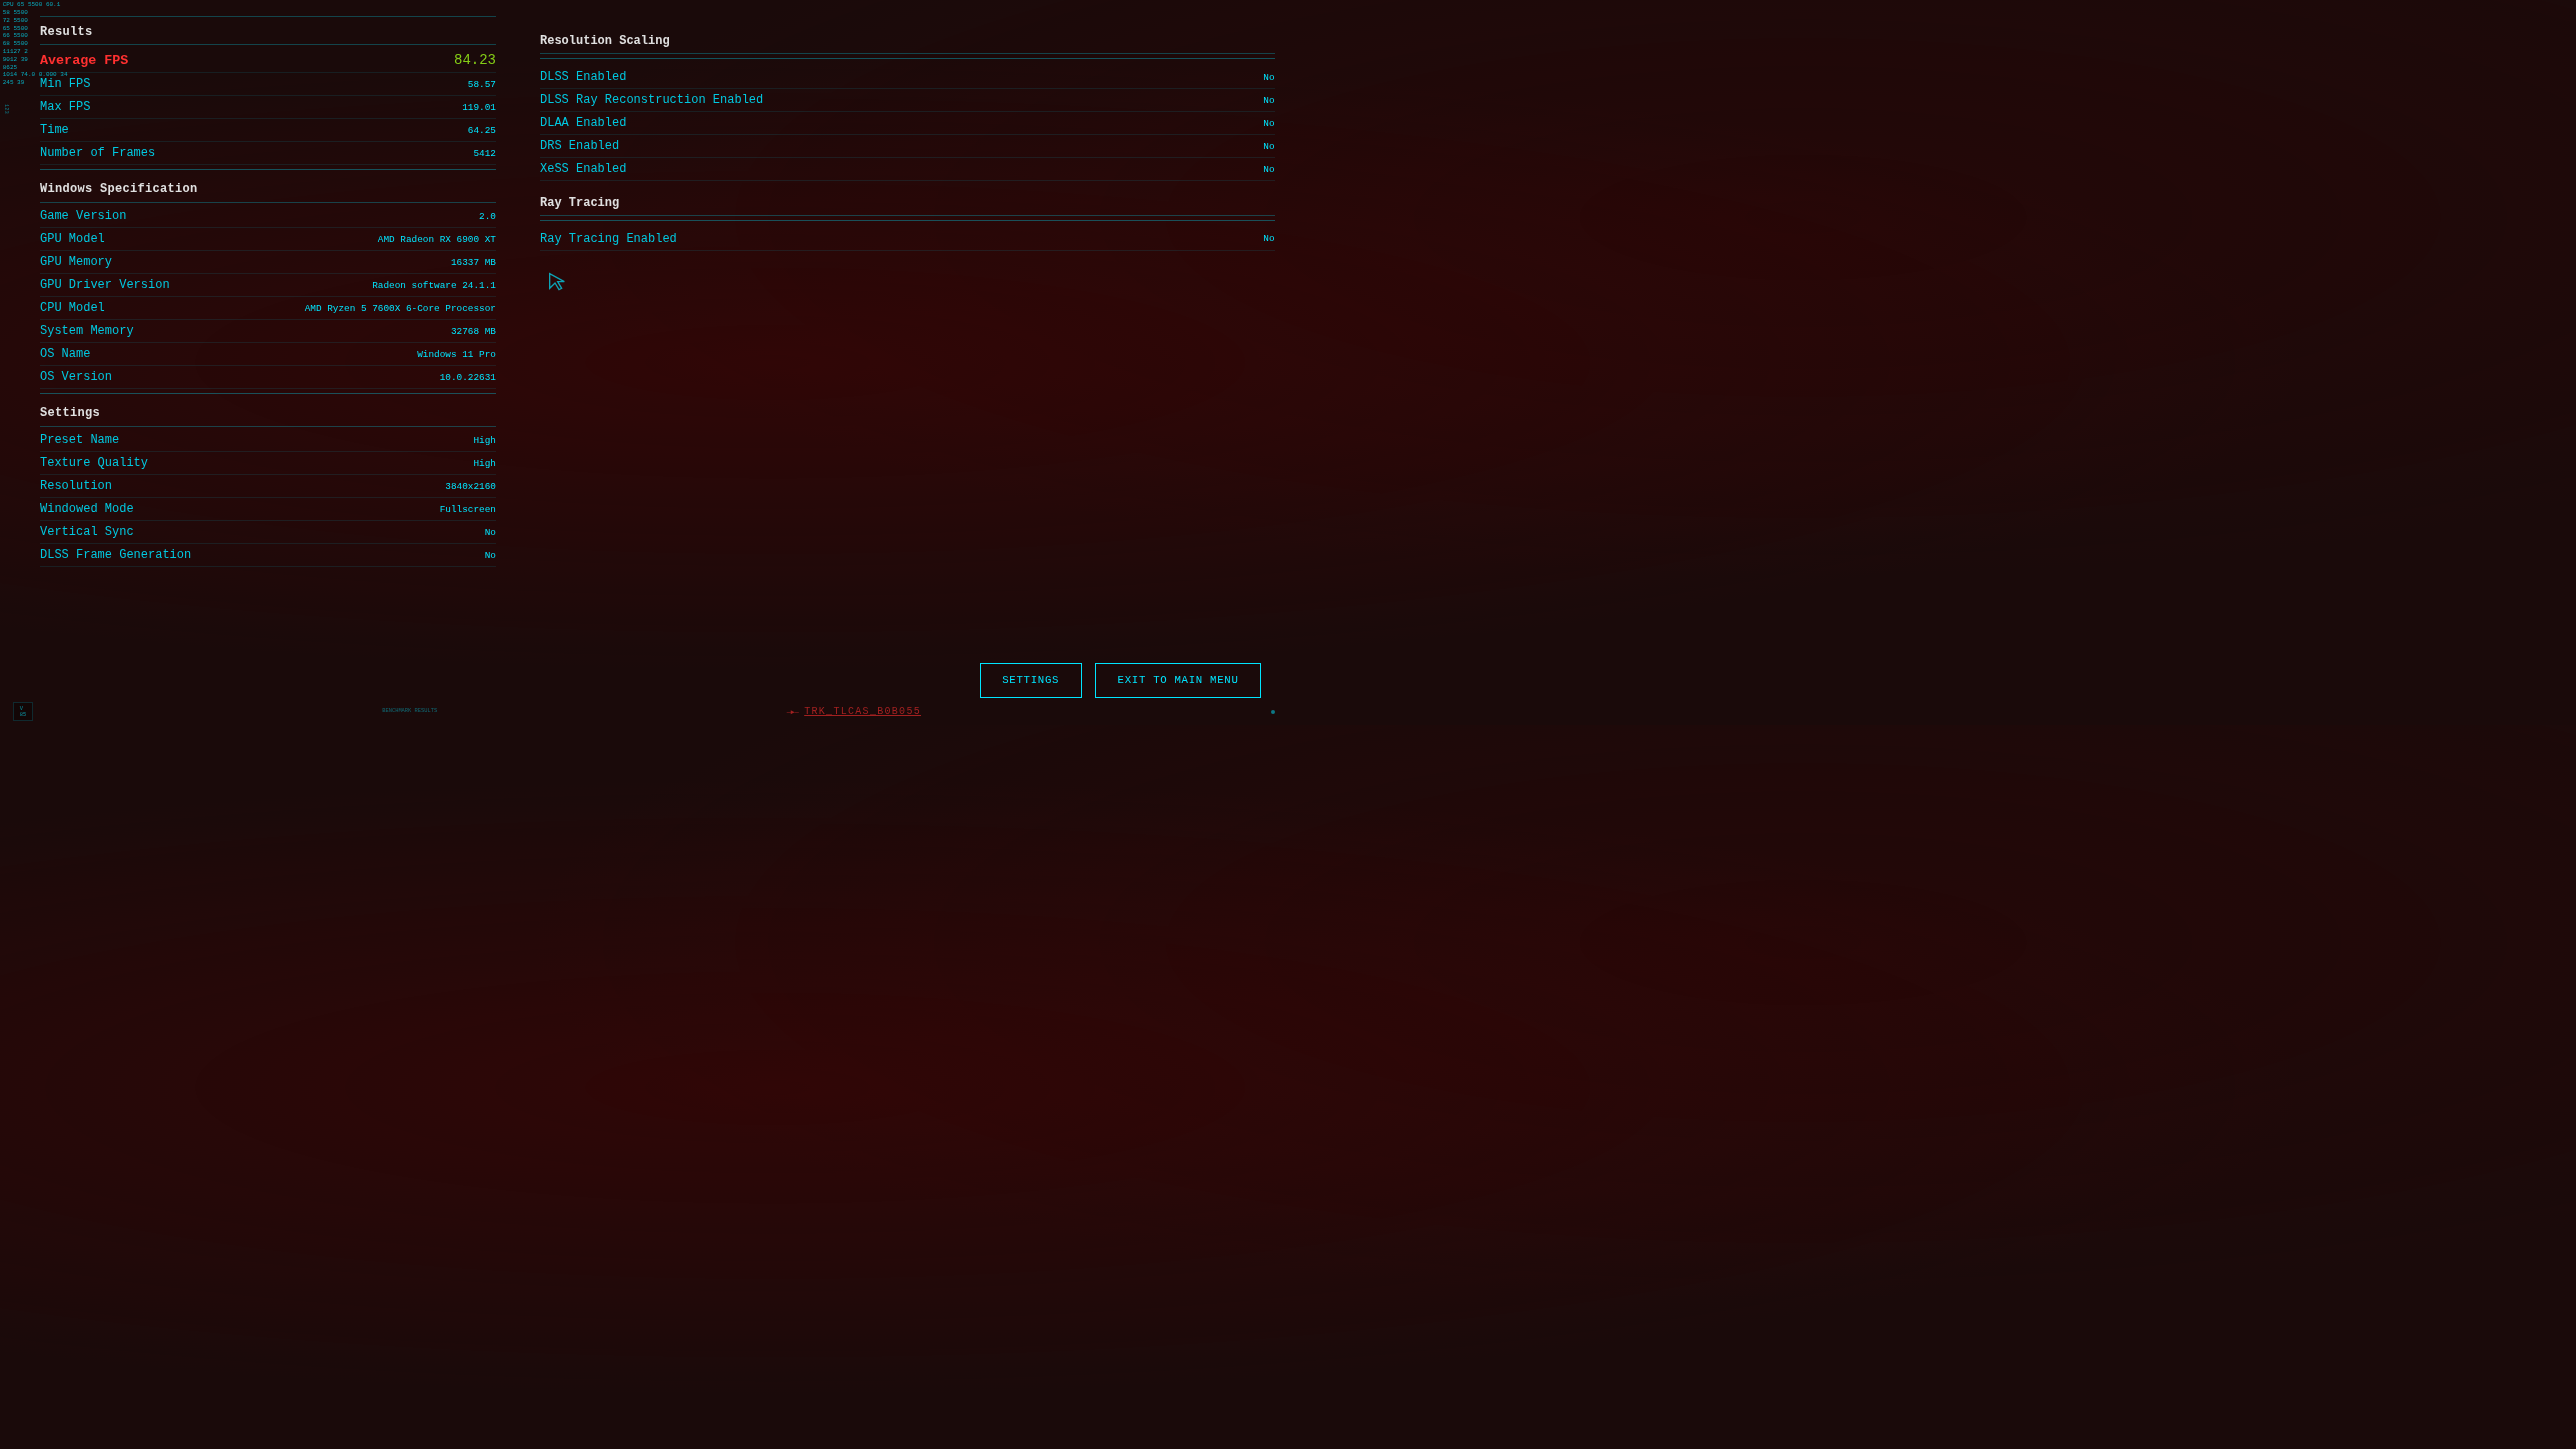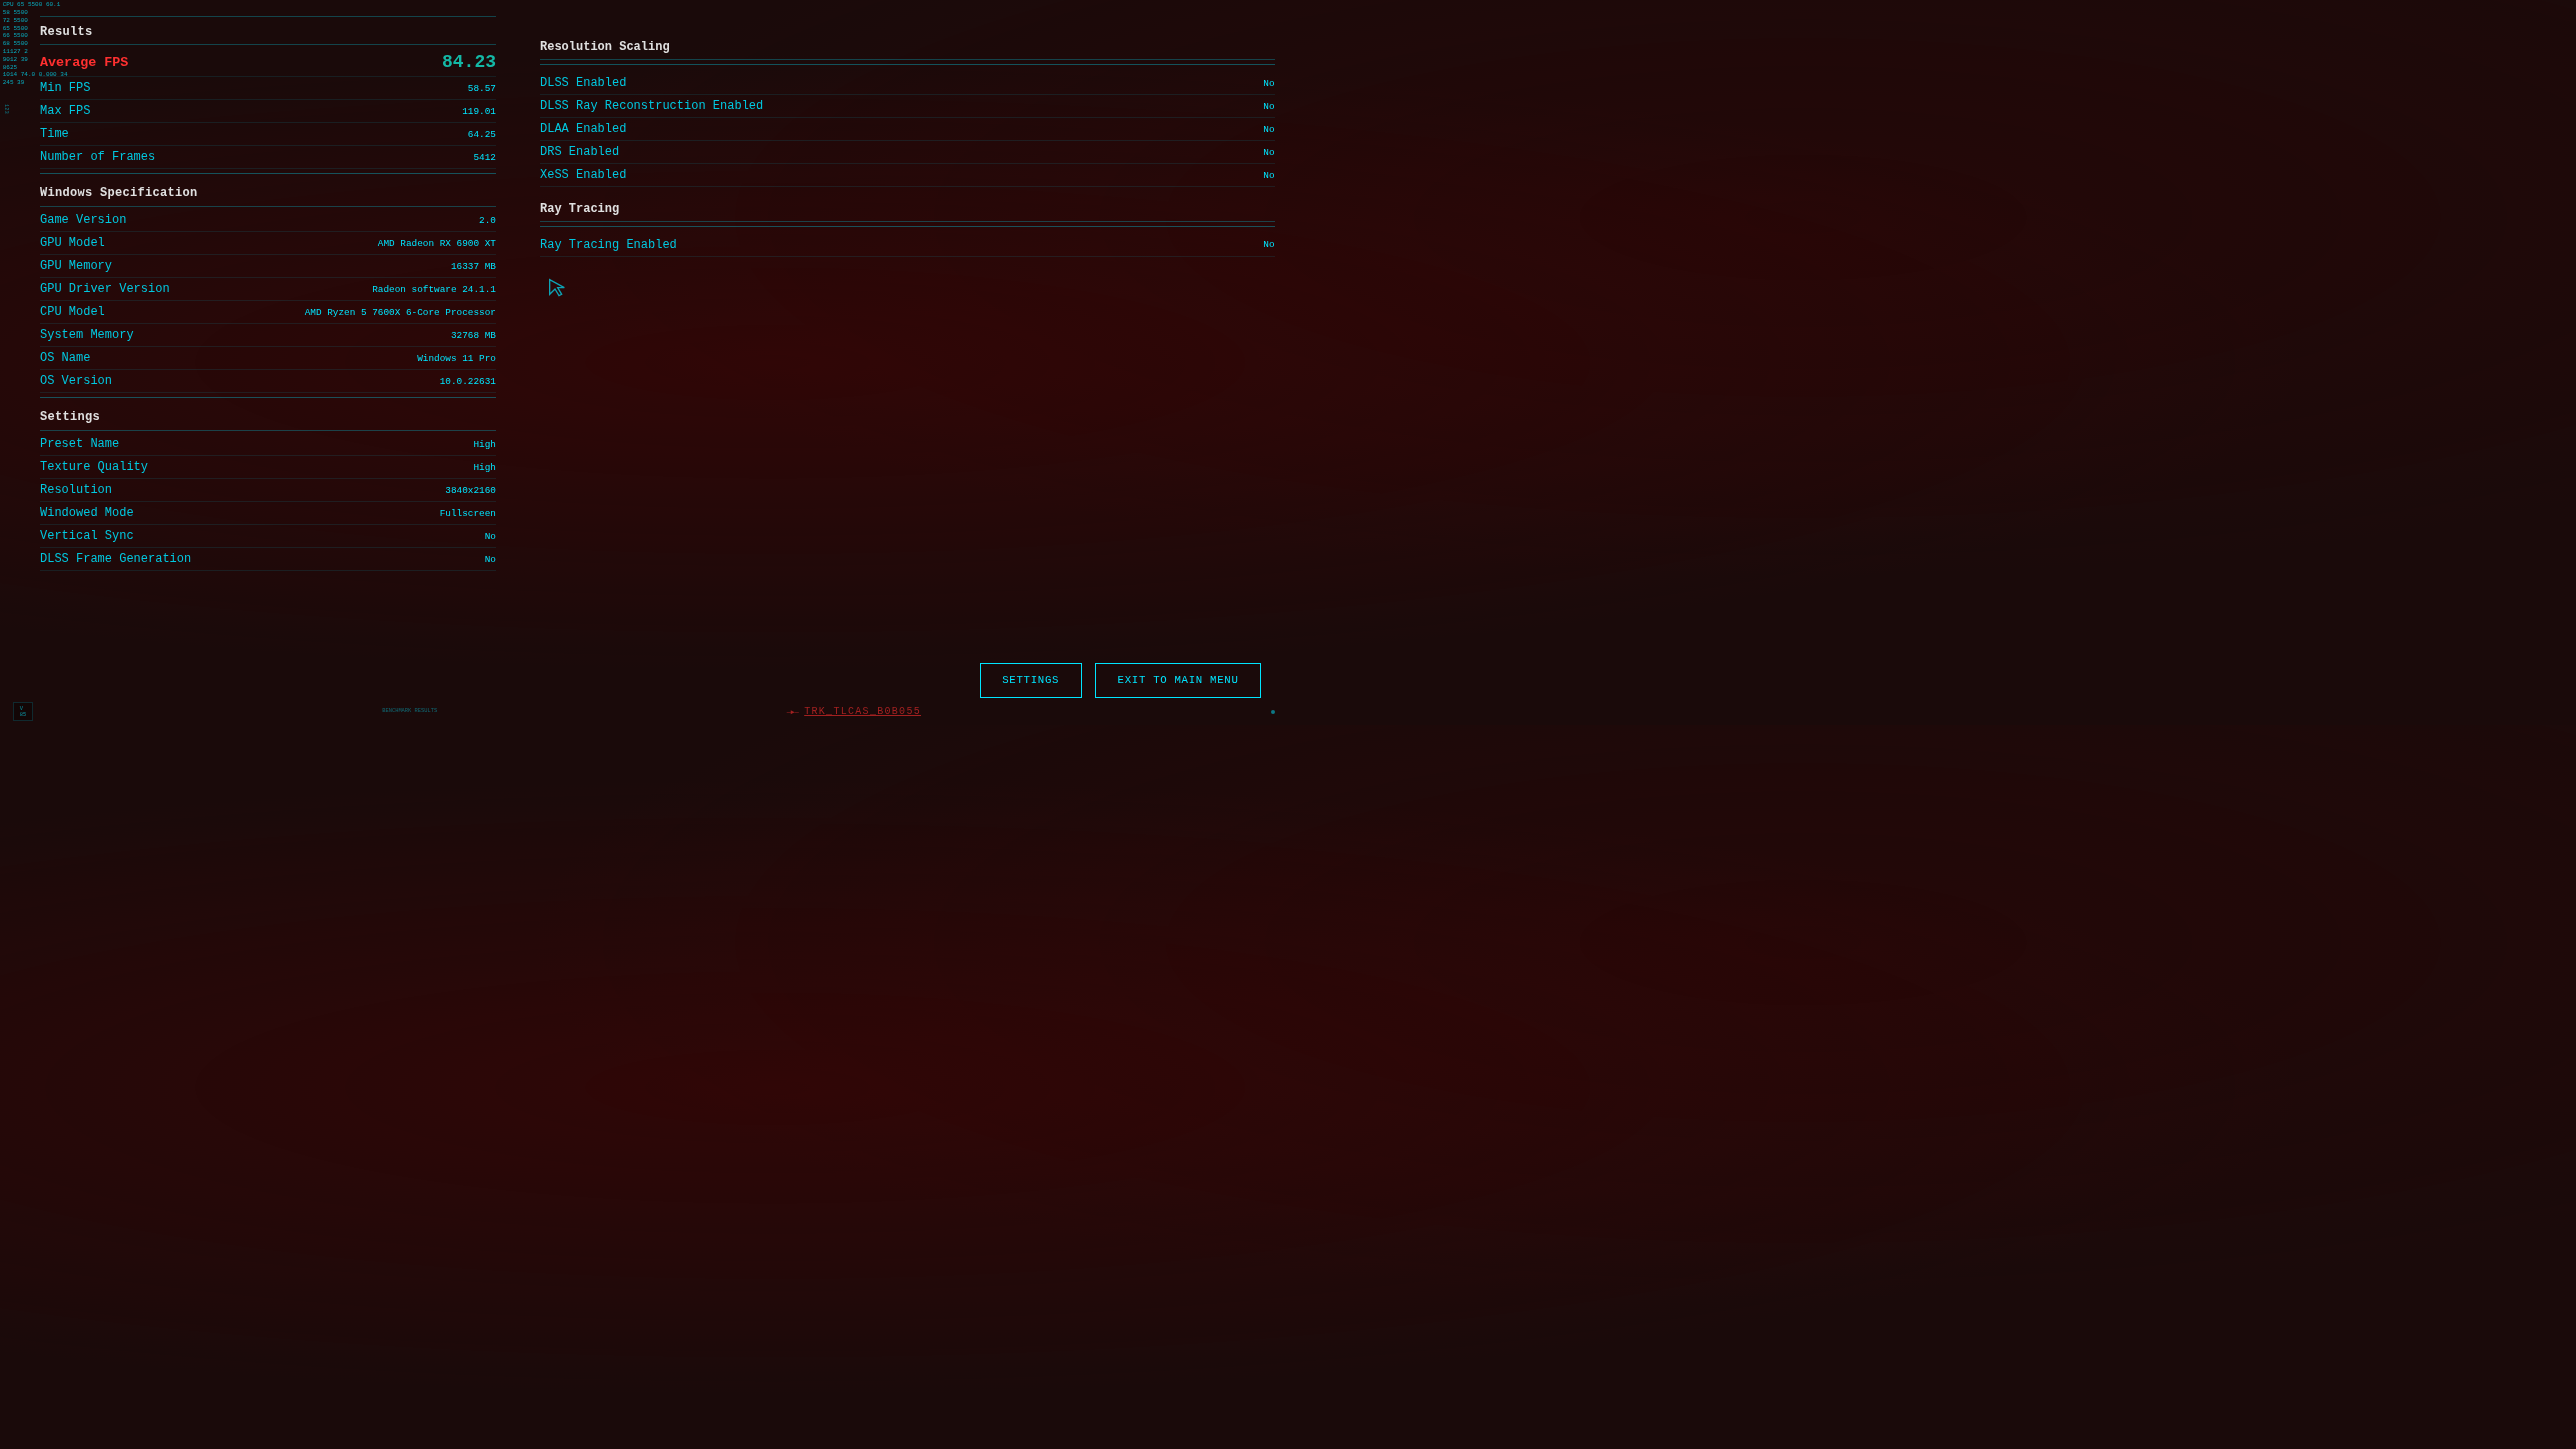--- a/index.html
+++ b/index.html
@@ -110,23 +110,23 @@
       text-align: right;
     }
 
     .data-row.highlight .label {
       color: #ff3030;
       font-size: 13.4px;
       font-weight: bold;
     }
 
     .data-row.highlight .value {
-      color: #14b8a6;
-      font-size: 18px;
-      font-weight: bold;
+      color: #84cc16;
+      font-size: 14px;
+      font-weight: normal;
     }
 
     
     .divider {
       border: none;
       border-top: 0.7px solid #00e5ff55;
       margin: 4px 0;
     }
 
     
@@ -185,21 +185,21 @@
       color: #e0e0e0;
       font-size: 12px;
       font-weight: bold;
       padding: 8px 0 5.4px 0;
       border-bottom: 0.7px solid #00e5ff44;
       margin-bottom: 2.7px;
       margin-top: 6.7px;
     }
 
     .right-section-header.first {
-      margin-top: 12px;
+      margin-top: 6px;
       border-top: none;
     }
 
     
     .panel-divider {
       border: none;
       border-top: 0.7px solid #00e5ff55;
       margin: 1.3px 0 6.7px 0;
     }
   </style>

